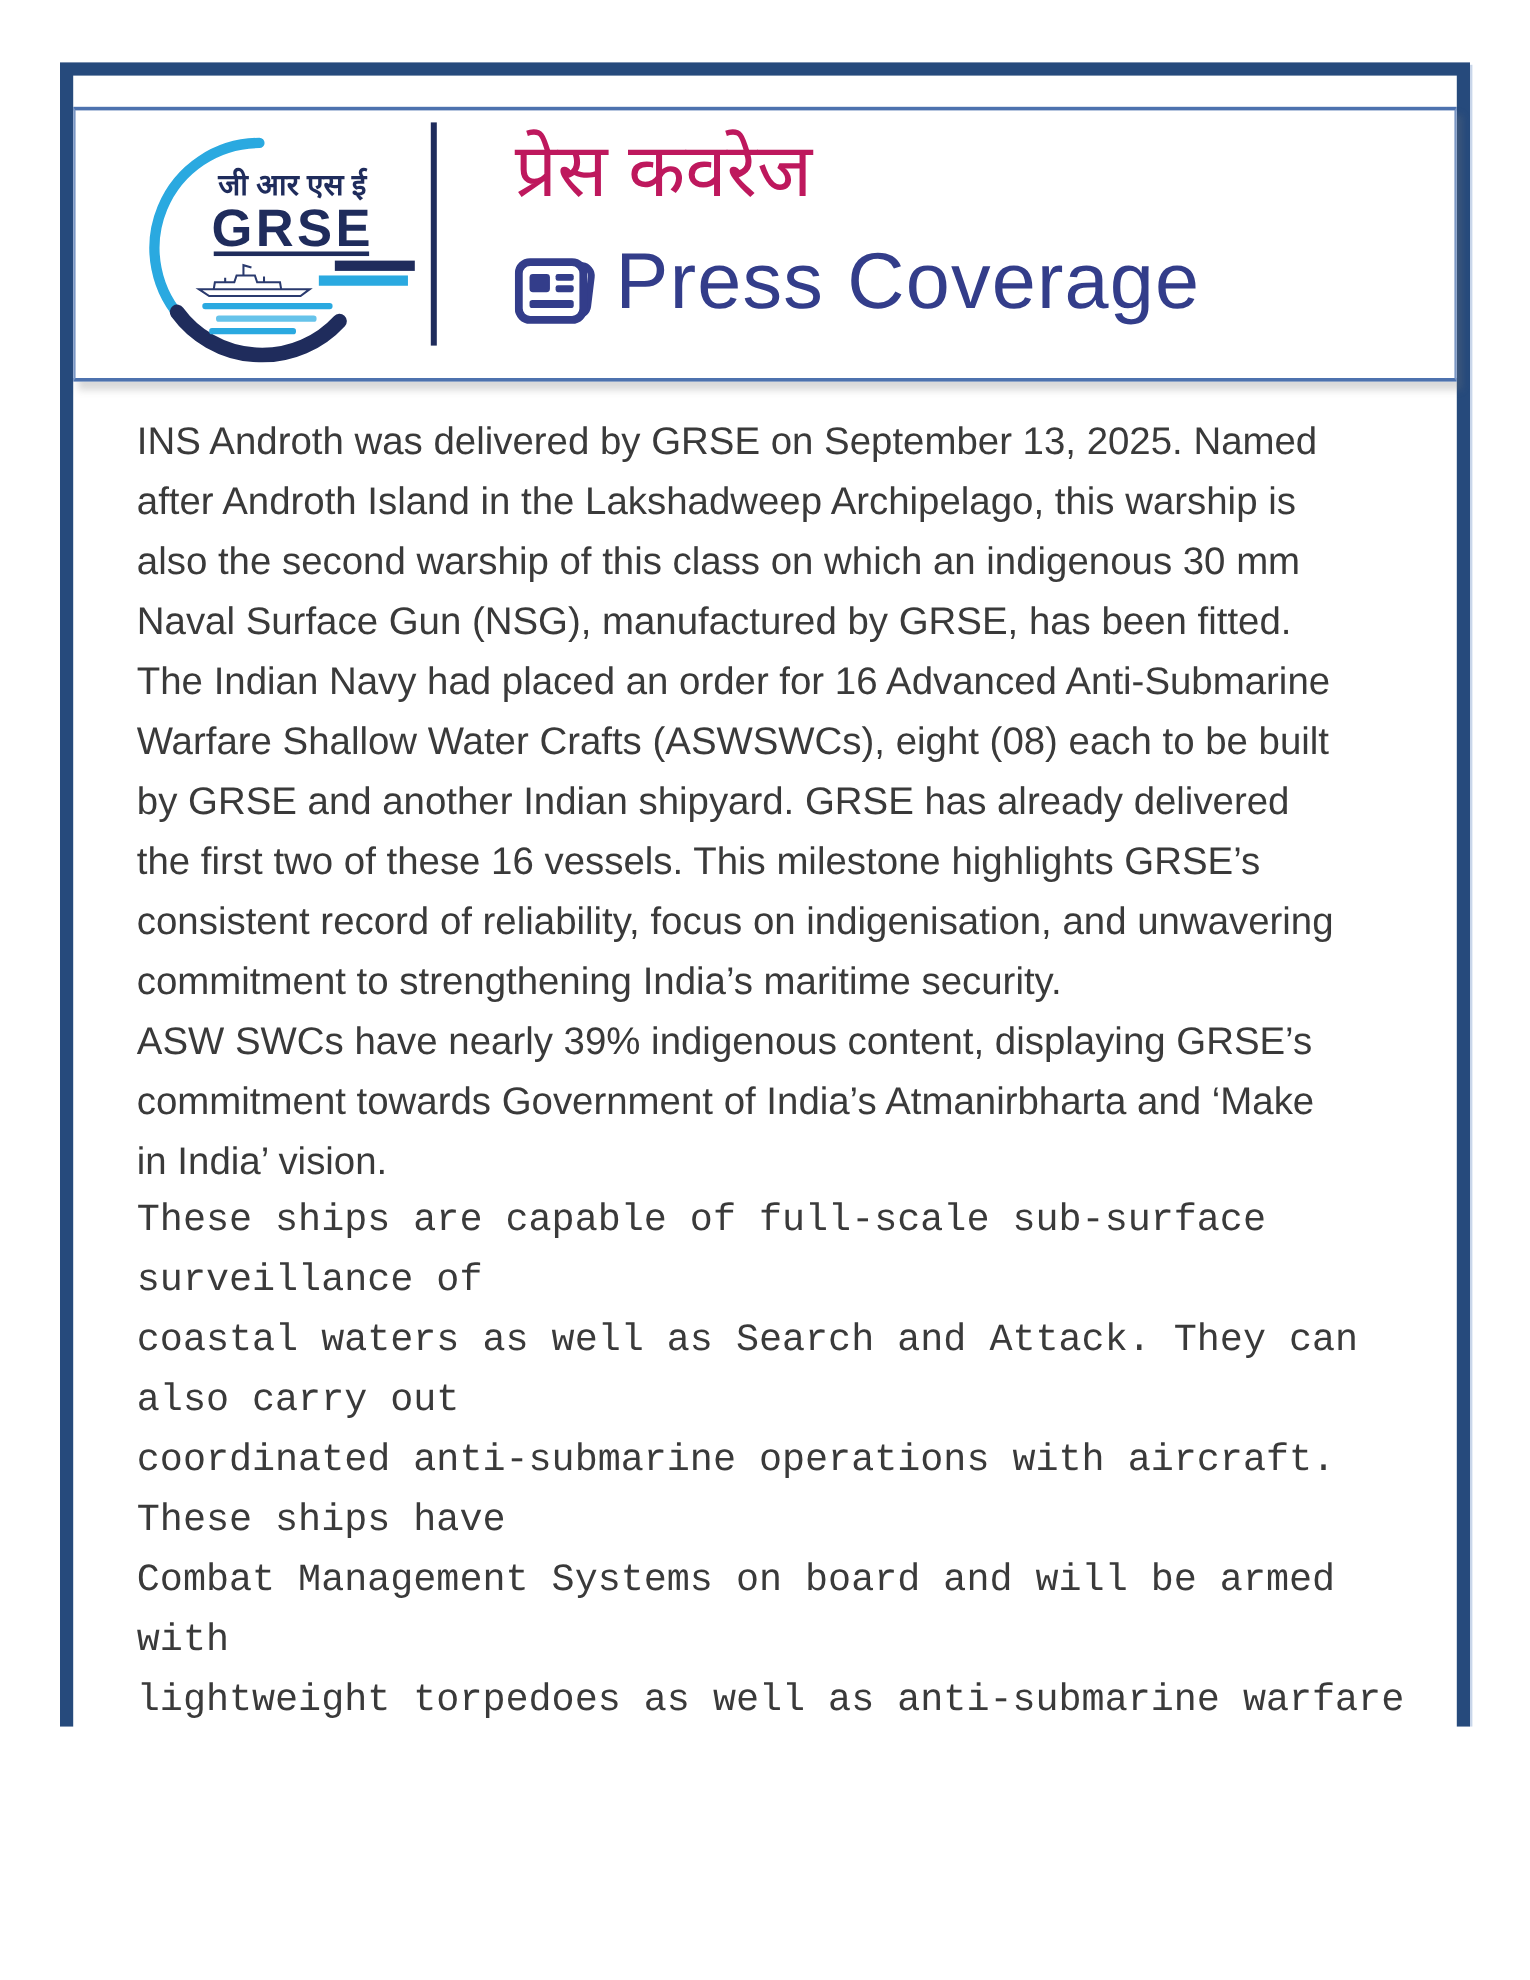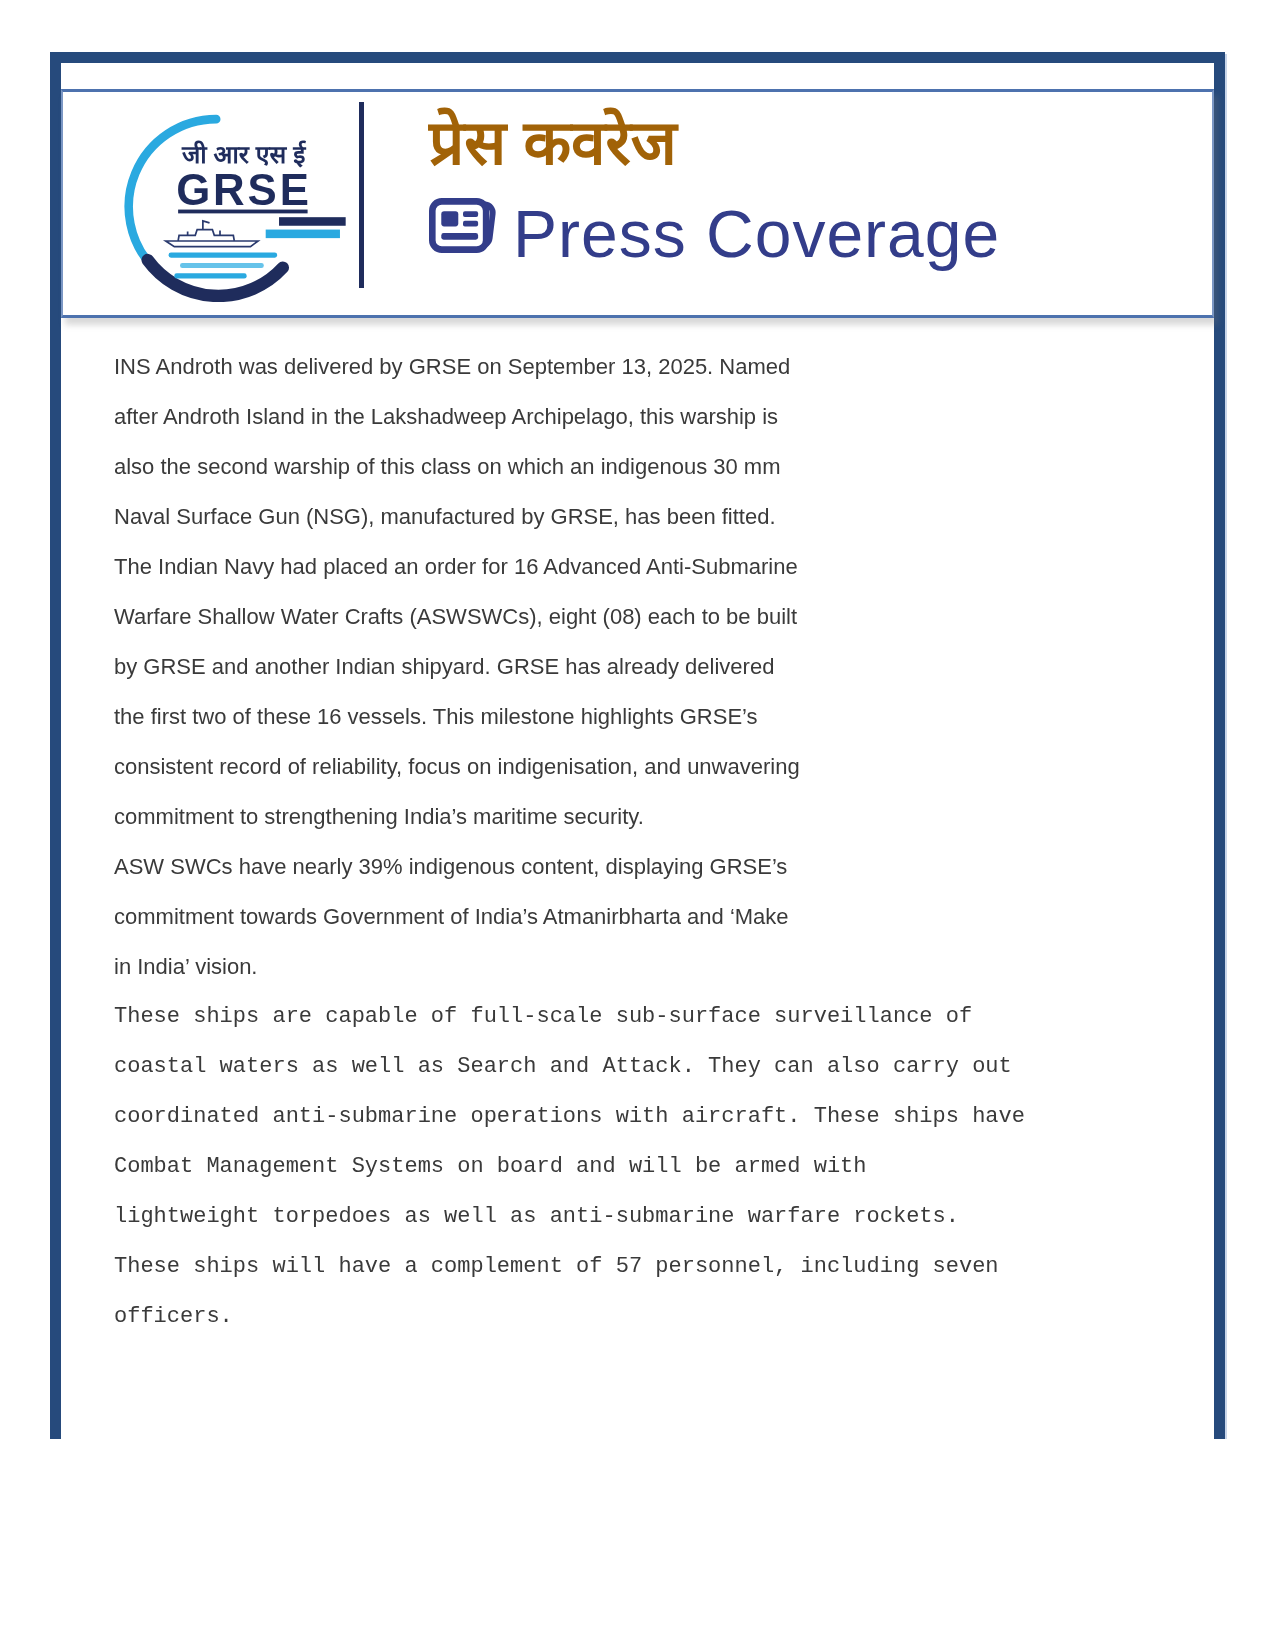--- a/index.html
+++ b/index.html
@@ -51,42 +51,42 @@
     height: 186px;
     background: #1f2c5c;
   }
   .titles {
     position: absolute;
     left: 366px;
     top: 0;
   }
   .title-hi {
     font-size: 62px;
-    font-weight: bold;
-    color: #a16207;
+    font-weight: normal;
+    color: #be185d;
     line-height: 102px;
     white-space: nowrap;
   }
   .title-row {
     display: flex;
-    align-items: flex-start;
+    align-items: flex-end;
     gap: 16px;
     margin-top: 2px;
   }
   .title-en {
     font-size: 66px;
     color: #333d8a;
     letter-spacing: 1px;
     white-space: nowrap;
   }
   .article {
     padding: 24px 40px 0 53px;
   }
   .article p {
-    font-size: 22px;
+    font-size: 32px;
     line-height: 50px;
     color: #3a3a3a;
     margin: 0;
     white-space: pre-line;
   }
   .p1 { margin-bottom: 44px; }
   .p2 { margin-bottom: 0; }
   .p3 { margin-left: 12px; margin-bottom: 46px; }
   .p4 { margin-left: 12px; font-family: Liberation Mono, monospace; }
 </style>

